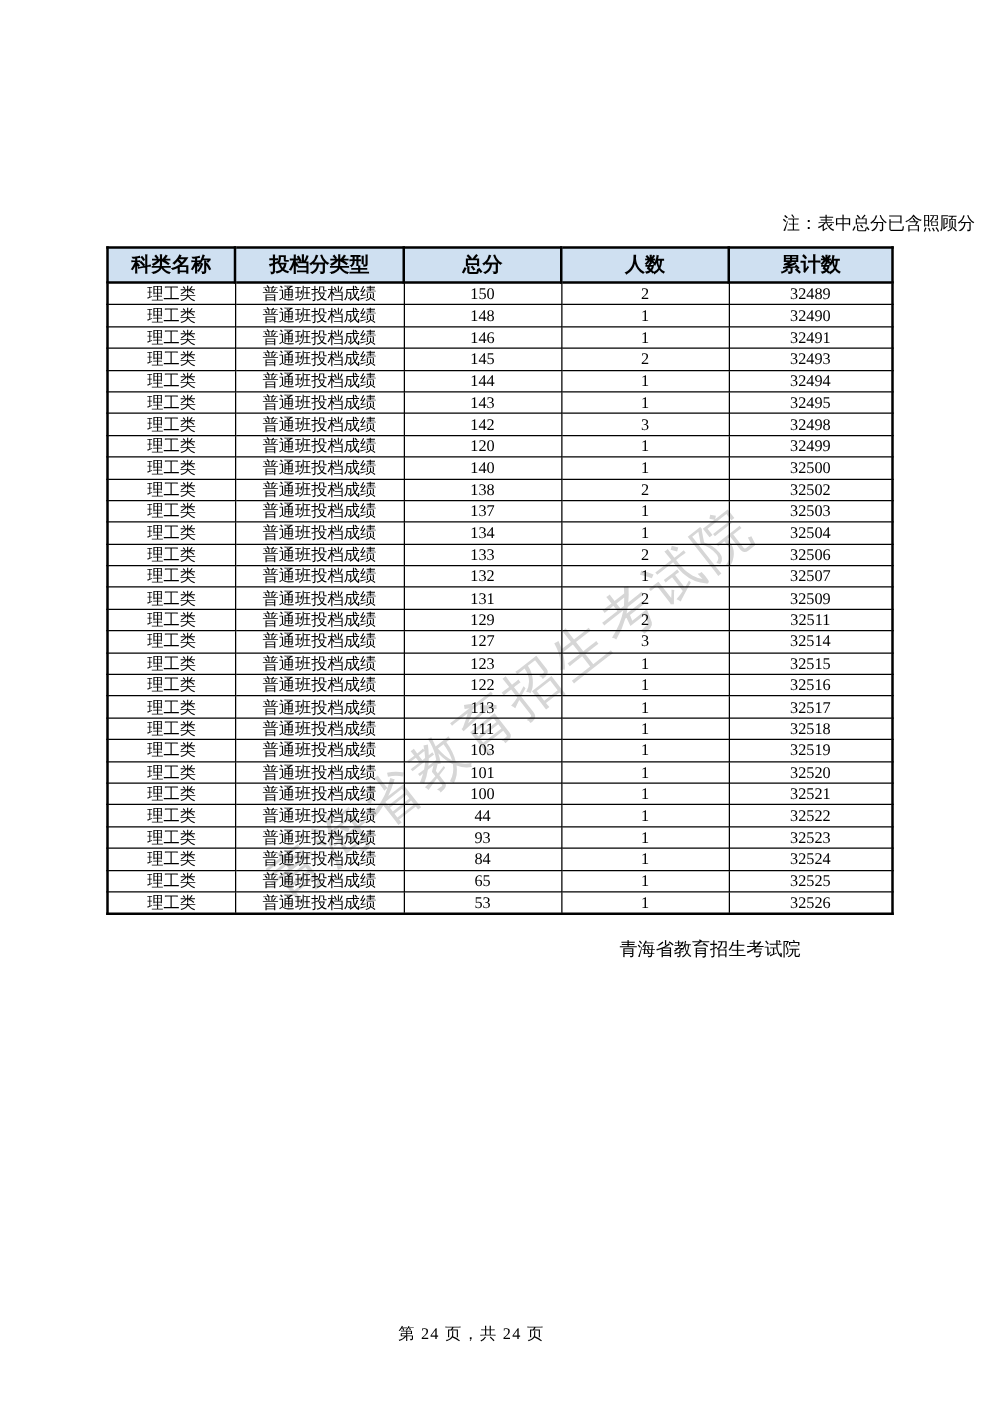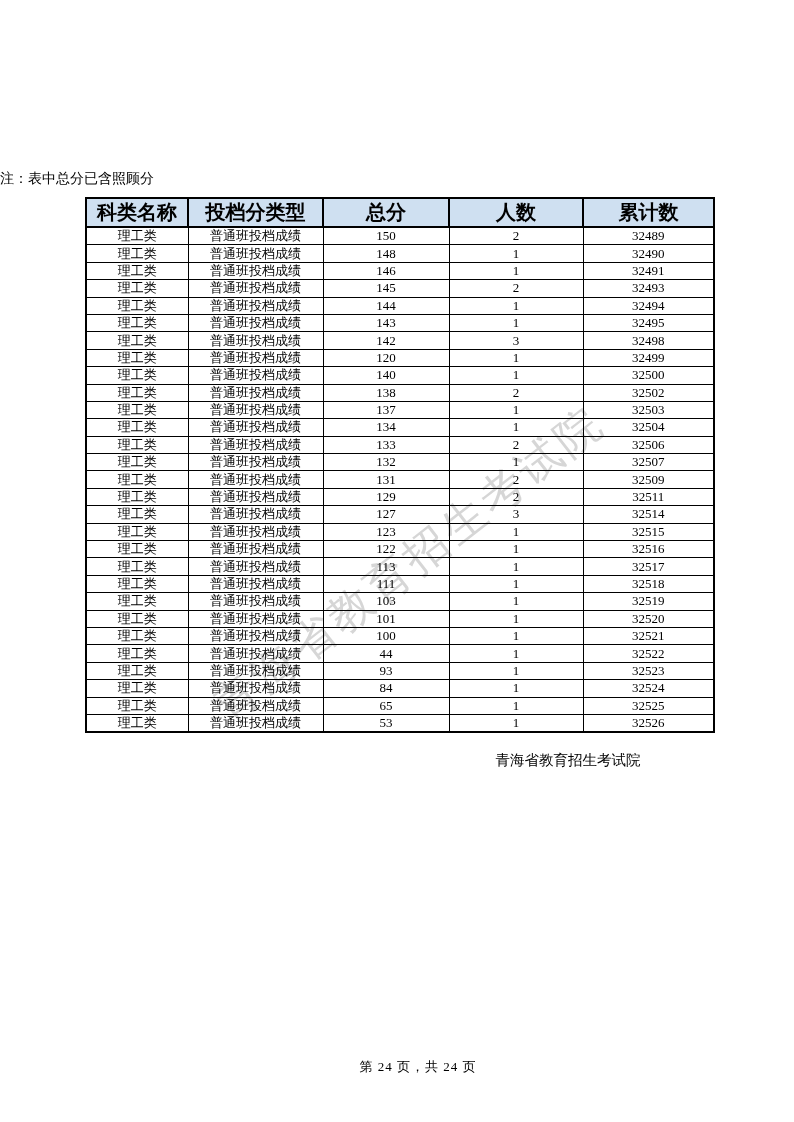--- a/index.html
+++ b/index.html
@@ -25,21 +25,21 @@
     font-weight: bold;
     font-size: 23px;
     line-height: 30px;
     letter-spacing: 1px;
   }
   .doc-note {
     position: absolute;
     top: 170px;
     left: 0;
     width: 780px;
-    text-align: left;
+    text-align: right;
     font-size: 14px;
   }
   .watermark {
     position: absolute;
     top: 538px;
     left: 170px;
     width: 470px;
     text-align: center;
     transform: rotate(-38deg);
     font-family: "Liberation Sans", sans-serif;
@@ -64,21 +64,21 @@
     table-layout: fixed;
     border: 2.5px solid #000000;
   }
   table.score-table th {
     background: #cfe0f1;
     border: 2px solid #000000;
     border-bottom: 2.5px solid #000000;
     height: 26px;
     font-family: "Liberation Sans", sans-serif;
     font-weight: bold;
-    font-size: 20px;
+    font-size: 16px;
     text-align: center;
     padding: 0;
   }
   table.score-table td {
     border: 1.5px solid #000000;
     height: 16.4px;
     font-size: 13px;
     line-height: 16px;
     text-align: center;
     padding: 0;
@@ -97,21 +97,20 @@
     z-index: 1;
   }
   .page-footer {
     position: absolute;
     top: 1058px;
     left: 0;
     width: 754px;
     text-align: center;
     font-size: 13px;
     letter-spacing: 1px;
-    padding-left: 41px;
   }
 </style>
 </head>
 <body>
 
 <div class="doc-title">
 </div>
 
 <div class="doc-note">注：表中总分已含照顾分</div>
 

